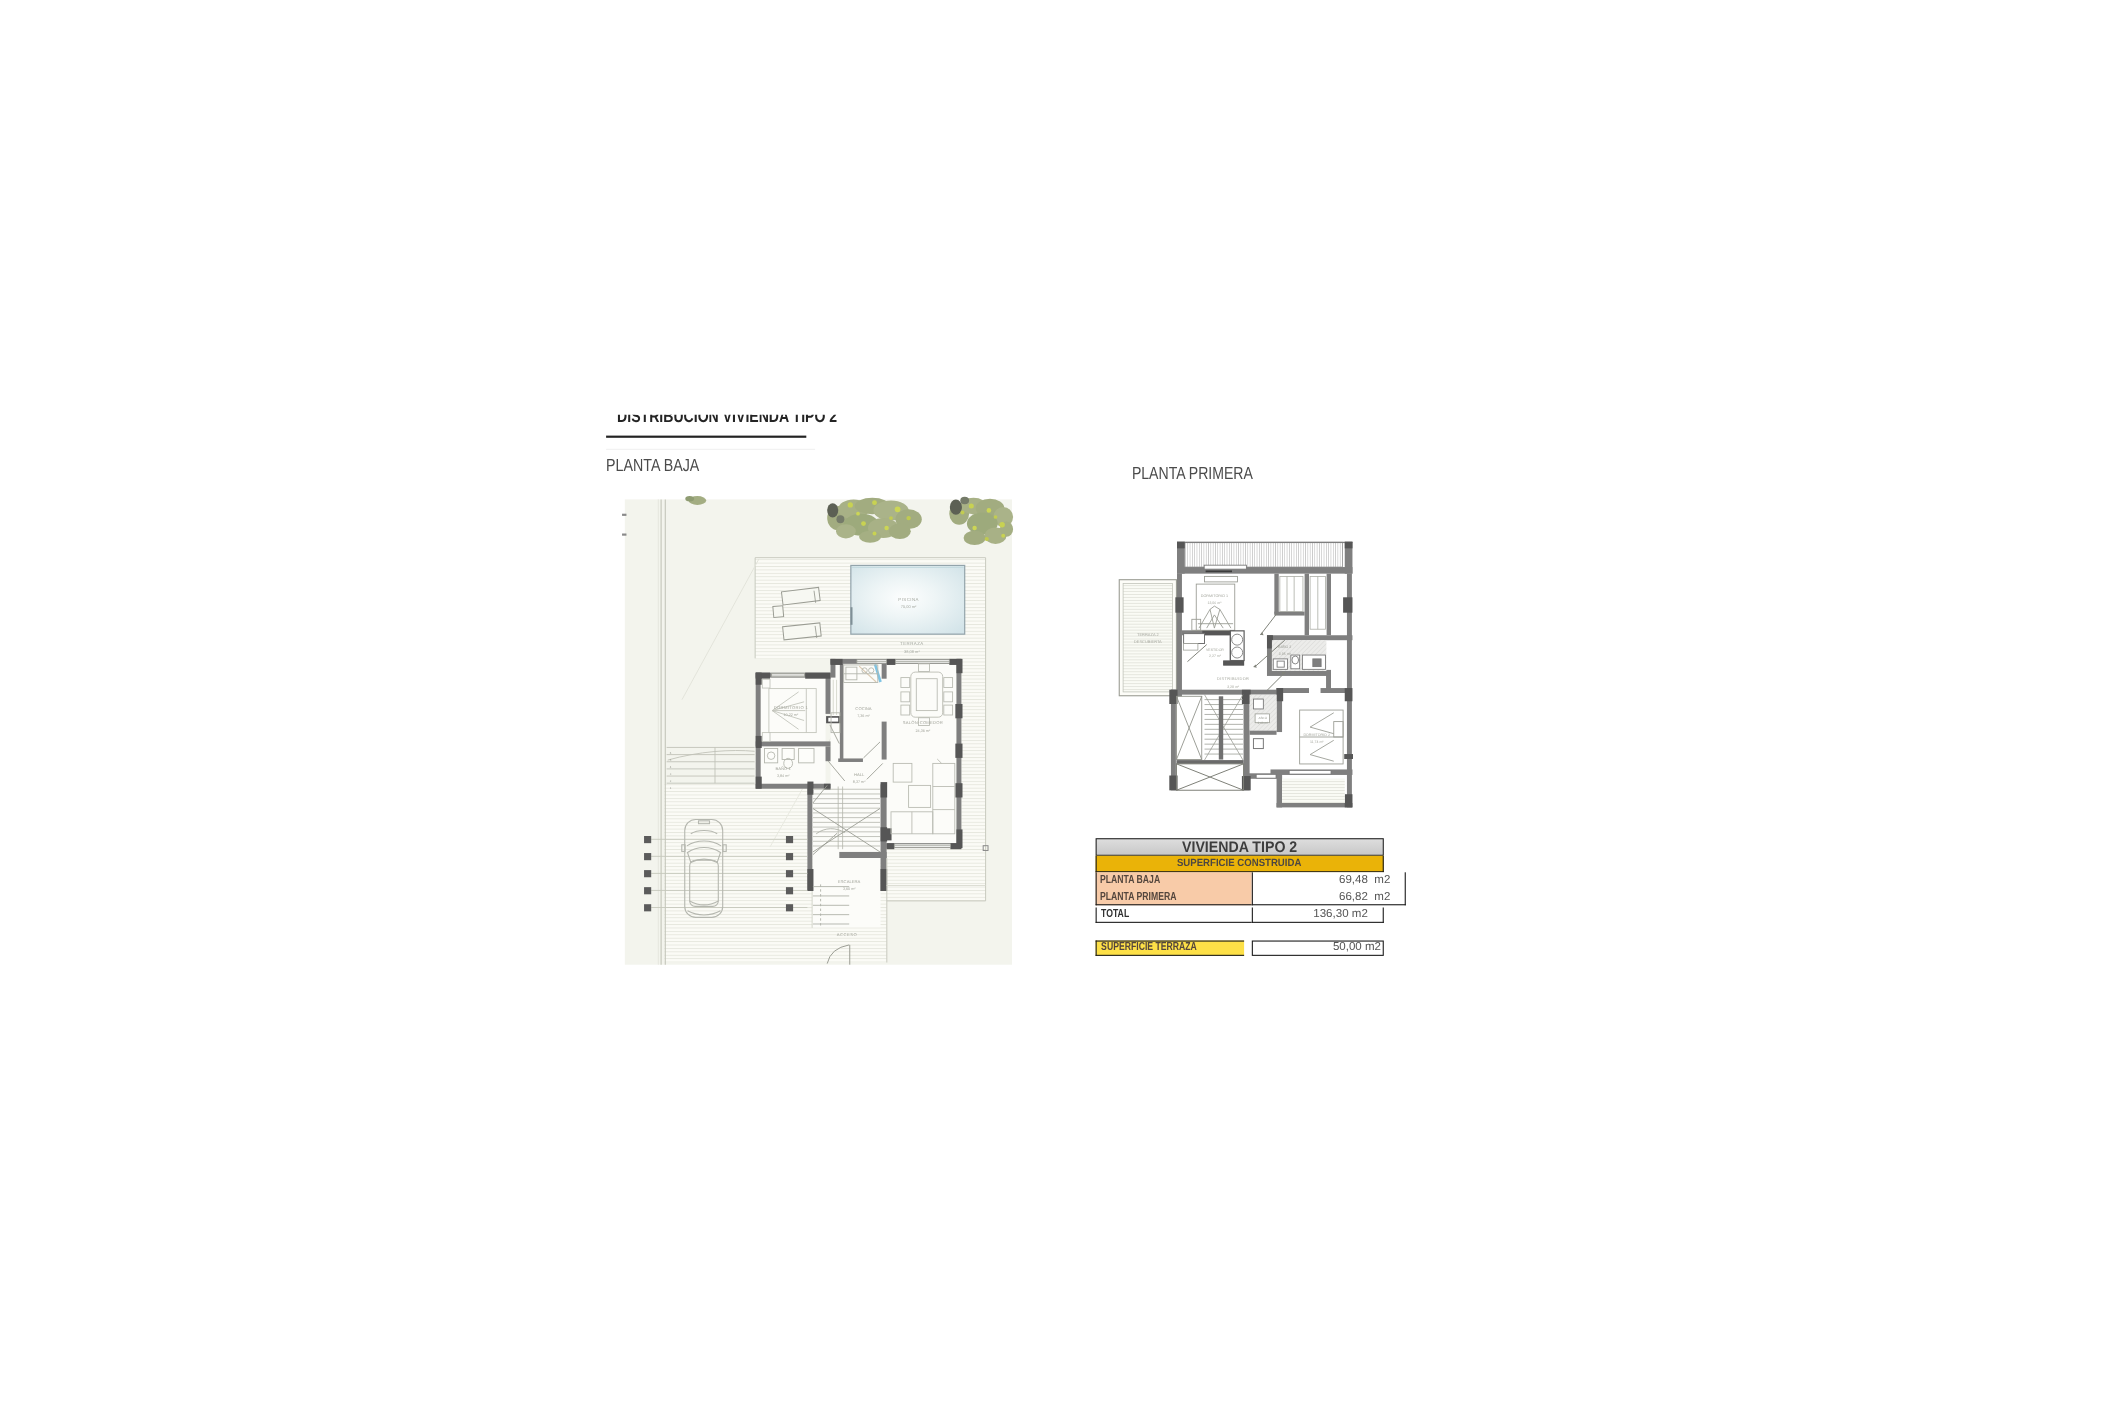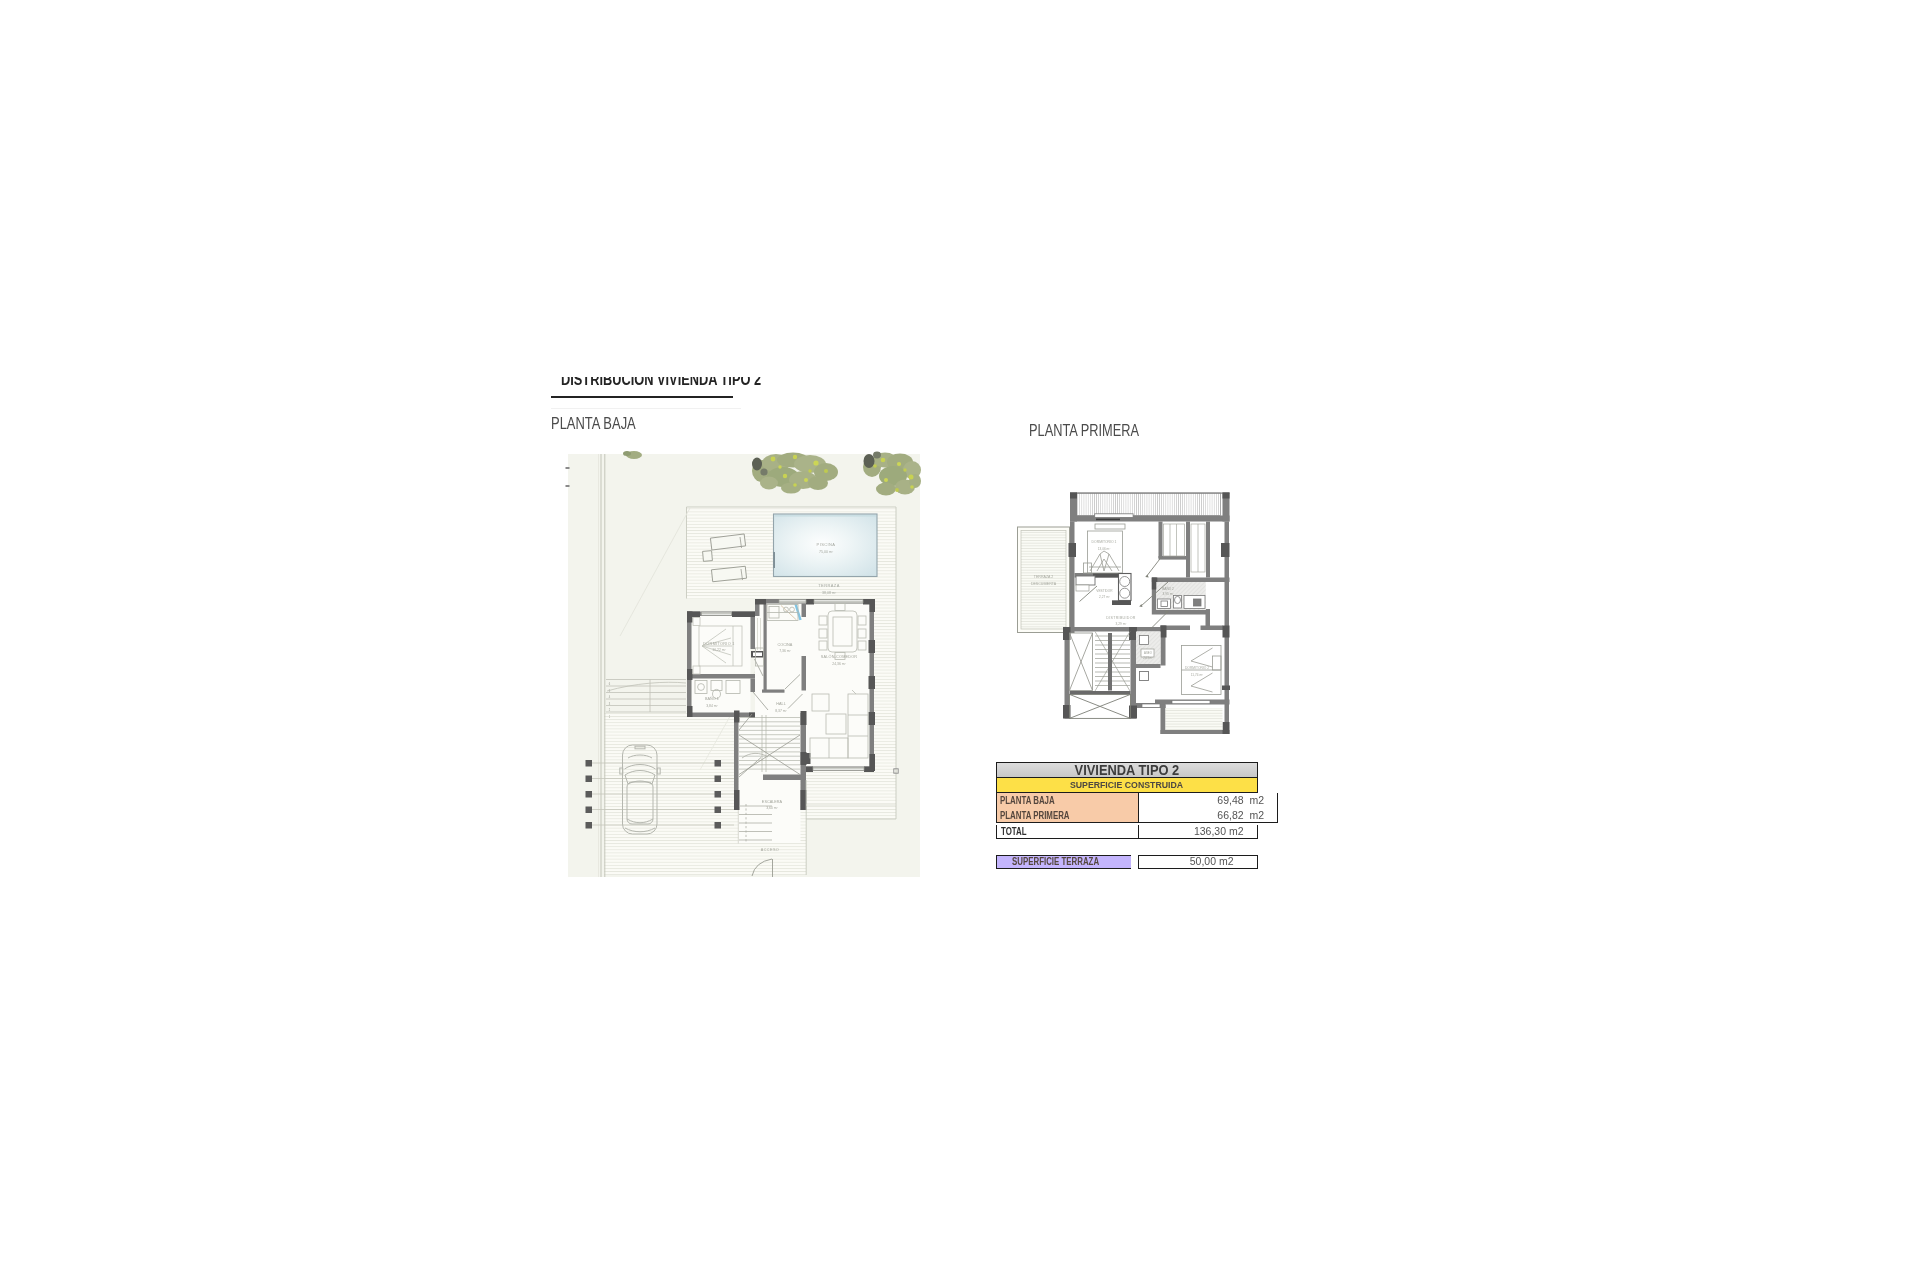--- a/index.html
+++ b/index.html
@@ -19,37 +19,37 @@
 <div class="abs" style="left:551px;top:395.5px;width:182px;height:2.6px;background:#232323;"></div>
 
 <div class="abs" style="left:551px;top:407.5px;width:190px;height:1px;background:#f1f1f1;"></div>
 
 <div class="abs" style="left:551px;top:415.7px;font-size:16px;color:#4b4b4b;line-height:16px;transform:scaleX(0.81);transform-origin:0 0;white-space:nowrap;">PLANTA BAJA</div>
 
 <div class="abs" style="left:1029.4px;top:423.4px;font-size:16px;color:#4b4b4b;line-height:16px;transform:scaleX(0.80);transform-origin:0 0;white-space:nowrap;">PLANTA PRIMERA</div>
 
 <div class="tbl-cell" style="left:996px;top:761.5px;width:261.5px;height:16px;background:linear-gradient(#dddddd,#c8c8c8);border:1.8px solid #1c1c1c;text-align:center;font-size:14px;font-weight:bold;color:#3d3d3d;line-height:14.5px;"><span style="display:inline-block;transform:scaleX(0.92);">VIVIENDA TIPO 2</span></div>
 
-<div class="tbl-cell" style="left:996px;top:777.5px;width:261.5px;height:15.5px;background:#fde047;border:1.8px solid #1c1c1c;border-top:none;text-align:center;font-size:9.5px;font-weight:bold;color:#4c4742;line-height:14px;"><span style="display:inline-block;transform:scaleX(0.92);">SUPERFICIE CONSTRUIDA</span></div>
+<div class="tbl-cell" style="left:996px;top:777.5px;width:261.5px;height:15.5px;background:#eab308;border:1.8px solid #1c1c1c;border-top:none;text-align:center;font-size:9.5px;font-weight:bold;color:#4c4742;line-height:14px;"><span style="display:inline-block;transform:scaleX(0.92);">SUPERFICIE CONSTRUIDA</span></div>
 
 <div class="tbl-cell" style="left:996px;top:793px;width:142px;height:30px;background:#f8cba8;border-left:1.8px solid #1c1c1c;border-bottom:1.6px solid #1c1c1c;font-size:10.5px;font-weight:bold;color:#54463d;padding-left:2.5px;line-height:14.8px;">
     <div style="transform:scaleX(0.75);transform-origin:0 0;white-space:nowrap;">PLANTA BAJA<br>PLANTA PRIMERA</div>
   </div>
 
 <div class="tbl-cell" style="left:1138px;top:793px;width:140px;height:30px;background:#ffffff;border-left:1.4px solid #1c1c1c;border-right:1.8px solid #1c1c1c;border-bottom:1.6px solid #1c1c1c;font-size:10.5px;color:#545454;text-align:right;padding-right:13px;line-height:14.8px;">69,48&nbsp;&nbsp;m2<br>66,82&nbsp;&nbsp;m2</div>
 
 <div class="tbl-cell" style="left:996px;top:824.6px;width:142px;height:14.4px;background:#ffffff;border-left:1.8px solid #1c1c1c;border-bottom:1.8px solid #1c1c1c;font-size:10.5px;font-weight:bold;color:#303030;padding-left:4px;line-height:13.5px;">
     <div style="transform:scaleX(0.75);transform-origin:0 0;white-space:nowrap;">TOTAL</div>
   </div>
 <div class="tbl-cell" style="left:1138px;top:824.6px;width:119.5px;height:14.4px;background:#ffffff;border-left:1.4px solid #1c1c1c;border-right:1.8px solid #1c1c1c;border-bottom:1.8px solid #1c1c1c;font-size:10.5px;color:#545454;text-align:right;padding-right:13px;line-height:13.5px;">136,30&nbsp;m2</div>
 
-<div class="tbl-cell" style="left:996px;top:854.5px;width:135px;height:14px;background:#c4b5fd;border:1.8px solid #1c1c1c;border-right:none;font-size:10.5px;font-weight:bold;color:#54463d;padding-left:15px;line-height:11px;">
+<div class="tbl-cell" style="left:996px;top:854.5px;width:135px;height:14px;background:#fde047;border:1.8px solid #1c1c1c;border-right:none;font-size:10.5px;font-weight:bold;color:#54463d;padding-left:4px;line-height:11px;">
     <div style="transform:scaleX(0.75);transform-origin:0 0;white-space:nowrap;">SUPERFICIE TERRAZA</div>
   </div>
-<div class="tbl-cell" style="left:1138px;top:854.5px;width:119.5px;height:14px;background:#ffffff;border:1.8px solid #1c1c1c;border-left:1.4px solid #1c1c1c;font-size:10.5px;color:#545454;text-align:right;padding-right:23px;line-height:11px;">50,00&nbsp;m2</div>
+<div class="tbl-cell" style="left:1138px;top:854.5px;width:119.5px;height:14px;background:#ffffff;border:1.8px solid #1c1c1c;border-left:1.4px solid #1c1c1c;font-size:10.5px;color:#545454;text-align:right;padding-right:1px;line-height:11px;">50,00&nbsp;m2</div>
 
 <svg class="abs" style="left:560px;top:448px;" width="368" height="434" viewBox="560 448 368 434" xmlns="http://www.w3.org/2000/svg">
 <defs>
 <pattern id="deck" width="4" height="3.1" patternUnits="userSpaceOnUse">
  <rect width="4" height="3.1" fill="#fbfbf6"></rect>
  <rect y="0" width="4" height="0.8" fill="#e6e7de"></rect>
 </pattern>
 <radialGradient id="pool" cx="47%" cy="48%" r="68%">
  <stop offset="0" stop-color="#fdfefe"></stop>
  <stop offset="0.4" stop-color="#eef5f6"></stop>

